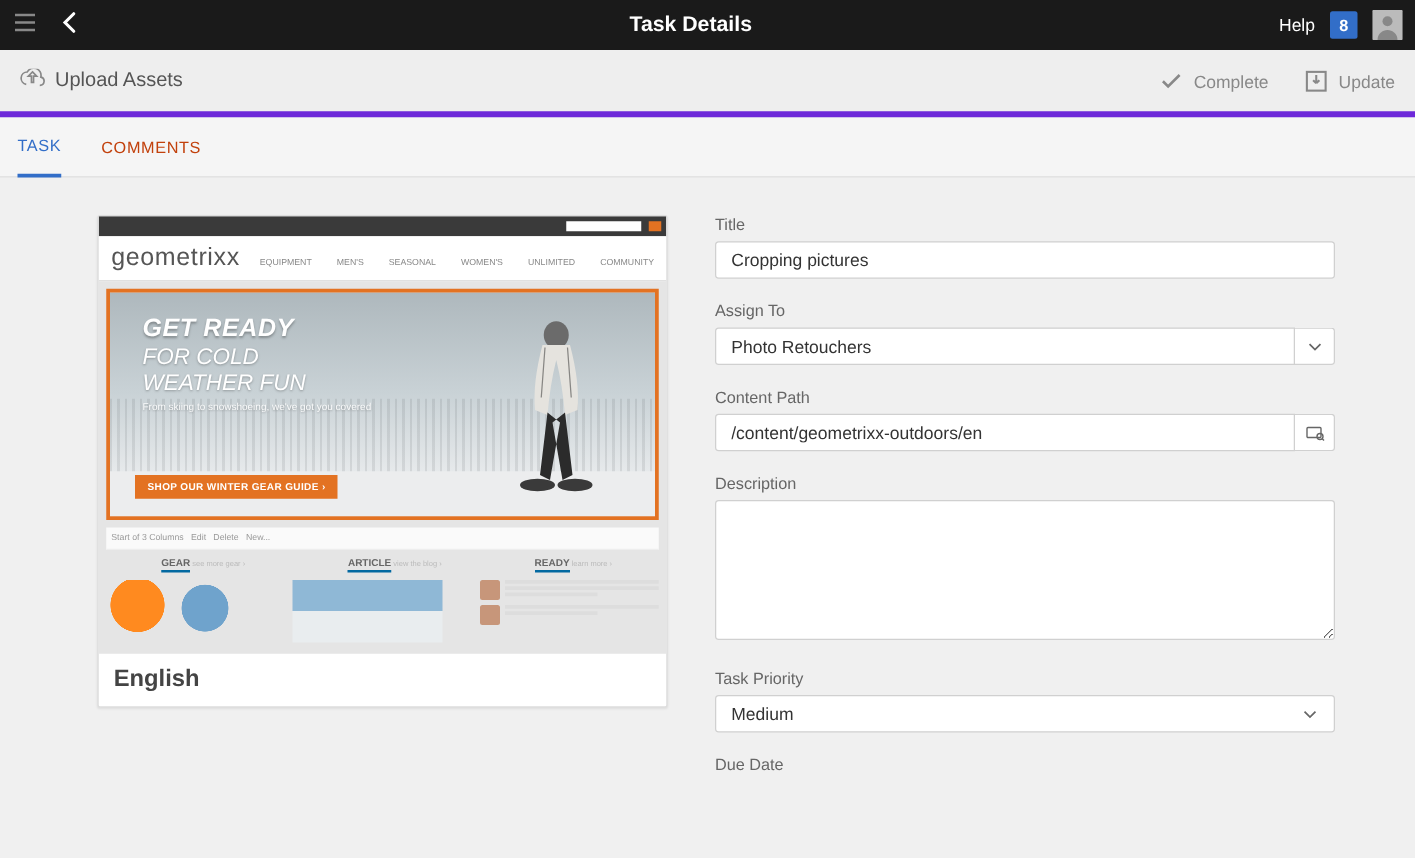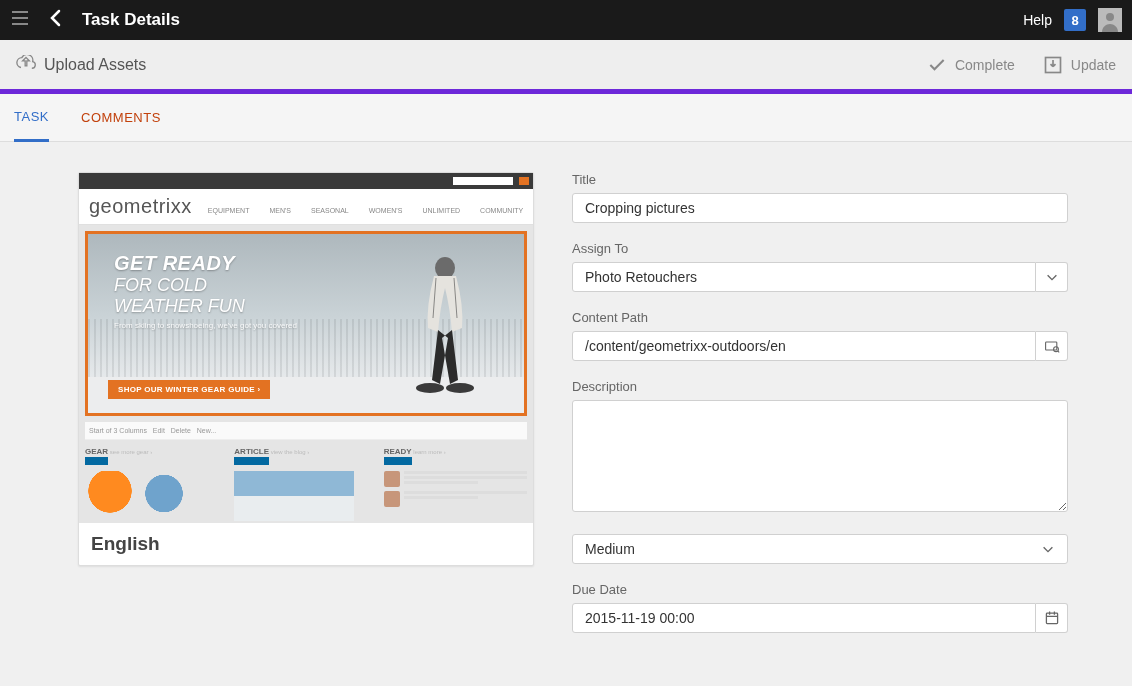--- a/index.html
+++ b/index.html
@@ -1,19 +1,19 @@
 <!DOCTYPE html>
 <html><head>
 <meta charset="utf-8">
 <style>
 * { box-sizing: border-box; margin: 0; padding: 0; }
 body { font-family: -apple-system, "Segoe UI", Helvetica, Arial, sans-serif; background: #f0f0f0; color: #333; width: 1132px; height: 686px; overflow: hidden; }
 
 
-.topbar { background: #1a1a1a; color: #fff; height: 40px; display: flex; align-items: center; padding: 0 10px; }
+.topbar { background: #1a1a1a; color: #fff; height: 40px; display: flex; align-items: center; padding: 0 10px; text-align: center; }
 .topbar .menu-btn { width: 24px; height: 24px; margin-right: 12px; }
 .topbar .back-btn { width: 24px; height: 24px; margin-right: 12px; }
 .topbar .title { font-size: 17px; font-weight: 600; flex: 1; }
 .topbar .help { font-size: 14px; margin-right: 12px; }
 .topbar .badge { background: #326ec8; color: #fff; width: 22px; height: 22px; display: flex; align-items: center; justify-content: center; font-size: 13px; font-weight: 600; margin-right: 12px; border-radius: 2px; }
 .topbar .avatar { width: 24px; height: 24px; background: #999; border-radius: 1px; }
 
 
 .actionbar { background: #eeeeee; border-bottom: 5px solid #6d28d9; height: 54px; display: flex; align-items: center; padding: 0 16px; }
 .actionbar .upload { display: flex; align-items: center; gap: 8px; font-size: 16px; color: #555; font-weight: 500; }
@@ -59,21 +59,21 @@
 .pv-ground { position:absolute; bottom:0; left:0; right:0; height:36px; background:#ecedee; }
 .pv-txt { position: absolute; left: 26px; top: 18px; color: #fff; text-shadow: 0 1px 2px rgba(0,0,0,0.3); }
 .pv-txt .l1 { font-size: 20px; font-weight: 800; font-style: italic; letter-spacing: 0.5px; }
 .pv-txt .l2, .pv-txt .l3 { font-size: 18px; font-weight: 300; font-style: italic; }
 .pv-txt .l4 { font-size: 8px; margin-top: 4px; opacity: 0.9; }
 .pv-cta { position: absolute; left: 20px; bottom: 14px; background: #e37222; color: #fff; font-size: 8px; padding: 5px 10px; font-weight: 600; letter-spacing: 0.3px; }
 .pv-person { position: absolute; right: 34px; top: 14px; width: 90px; height: 160px; }
 .pv-bar { margin: 0 6px; height: 18px; background: #fafafa; border-bottom: 1px solid #eee; display:flex; align-items:center; padding:0 4px; font-size:7px; color:#999; }
 .pv-cols { display: flex; margin: 0 6px; gap: 6px; }
 .pv-col { flex: 1; }
-.pv-col h6 { font-size: 8px; color: #666; margin-bottom: 2px; border-bottom:8px solid #0369a1; display:inline-block; padding-bottom:1px; }
+.pv-col h6 { font-size: 8px; color: #666; margin-bottom: 2px; border-bottom:2px solid #0369a1; display:inline-block; padding-bottom:1px;margin-left:44px; }
 .pv-col .sub { font-size:6px; color:#bbb; }
 .pv-thumbs { display: flex; gap: 4px; margin-top:4px; }
 .pv-th { height: 50px; }
 .pv-th.jacket { width:50px; background: radial-gradient(circle at 50% 40%, #ff8a1f 0 55%, transparent 56%); }
 .pv-th.pack { width:50px; background: radial-gradient(circle at 50% 45%, #6fa3cc 0 50%, transparent 51%); }
 .pv-th.mtn { width:120px; background: linear-gradient(180deg,#8fb8d6 0 50%, #e9edef 50% 100%); position:relative; }
 .pv-social-row { display:flex; gap:4px; align-items:flex-start; margin-top:4px; }
 .pv-av { width:16px; height:16px; background:#c7967a; border-radius:2px; }
 .pv-lines { flex:1; }
 .pv-line { height:3px; background:#ddd; margin-bottom:2px; }
@@ -255,38 +255,28 @@
         </div>
       </div>
     </div>
 
     <div class="field">
       <label class="label">Description</label>
       <textarea class="textarea" style=""></textarea>
     </div>
 
     <div class="field">
+      <label class="label">Task Priority</label>
       <div class="select-box">
         <span class="val">Medium</span>
         <span class="icon caret">
             <svg viewBox="0 0 16 16">
               <path d="M3 6l5 5 5-5" stroke="#666" stroke-width="1.6" fill="none"></path>
             </svg>
           </span>
       </div>
     </div>
 
     <div class="field">
       <label class="label">Due Date</label>
-      <div class="control-row with-addon">
-        <input class="input" value="2015-11-19 00:00" style="">
-        <div class="addon">
-          <span class="icon">
-              <svg width="16" height="16" viewBox="0 0 20 20">
-                <rect x="3" y="4" width="14" height="13" rx="1" fill="none" stroke="#666" stroke-width="1.6"></rect>
-                <path d="M3 8h14M7 2v4M13 2v4" stroke="#666" stroke-width="1.6"></path>
-              </svg>
-            </span>
-        </div>
-      </div>
     </div>
   </div>
 </div>
 
 </body></html>

